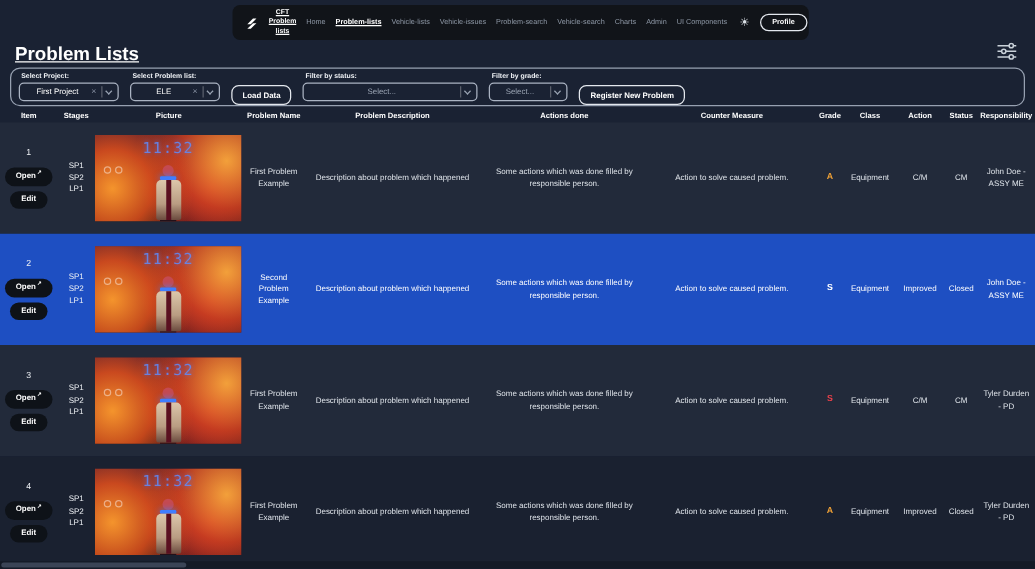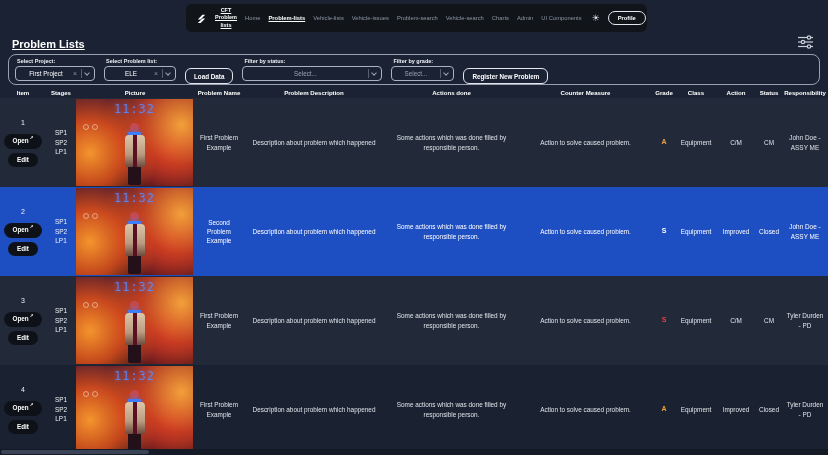--- a/index.html
+++ b/index.html
@@ -27,21 +27,21 @@
   .profile-btn{
     background:transparent; border:1px solid #e4e8ee; border-radius:8px;
     color:#fff; font-weight:bold; font-size:5.8px; padding:3px 9px; cursor:pointer;
     font-family:"Liberation Sans", sans-serif;
   }
   
   .header-row{
     margin:36px 12px 0; height:15px;
     display:flex; align-items:center; justify-content:space-between;
   }
-  .page-title{ font-size:11px; font-weight:bold; color:#fff; text-decoration:underline; }
+  .page-title{ font-size:15px; font-weight:bold; color:#fff; text-decoration:underline; }
   .sliders{ cursor:pointer; margin-right:2px; }
   
   .filterbar{
     margin:3px 8px 0; height:31px; border:1px solid #97a1b1; border-radius:8px;
     display:flex; align-items:flex-start; gap:9px; padding:3px 6px;
   }
   .fgroup{ display:flex; flex-direction:column; }
   .flabel{ font-size:5.5px; font-weight:bold; color:#f0f3f7; margin:0 0 2px 2px; white-space:nowrap; }
   .select{
     height:15px; border:1px solid #aab3c2; border-radius:4px;
@@ -78,21 +78,21 @@
   .pill{
     background:#0e1218; border:none; border-radius:10px; color:#fff;
     font-size:6.3px; font-weight:bold; padding:4px 9px; cursor:pointer; line-height:1;
     font-family:"Liberation Sans", sans-serif; display:flex; align-items:flex-start; gap:1px;
   }
   .ext{ font-size:4.5px; margin-top:-2px; }
   .stagescell{ font-size:6.4px; color:#eef1f5; text-align:center; line-height:1.5; }
   
   .piccell{ display:flex; justify-content:flex-start; }
   .pic-art{
-    width:117px; height:87px; position:relative; overflow:hidden; cursor:pointer;
+    width:117px; height:69px; position:relative; overflow:hidden; cursor:pointer;
     background:
       radial-gradient(circle at 12% 62%, rgba(255,155,45,.95), rgba(232,84,28,.82) 28%, rgba(120,30,30,0) 58%),
       radial-gradient(circle at 90% 30%, rgba(255,175,60,.9), rgba(222,75,30,.7) 33%, rgba(120,30,30,0) 64%),
       radial-gradient(circle at 80% 60%, rgba(185,25,45,.95), rgba(110,10,30,0) 55%),
       linear-gradient(180deg,#41162e 0%, #351227 35%, #241020 70%, #140a14 100%);
     padding-left: 12px;
   }
   .clock{
     position:absolute; top:3px; left:0; right:0; text-align:center;
     font-family:"DejaVu Sans Mono", monospace; font-size:12px; color:#5d8dff; opacity:.85;

